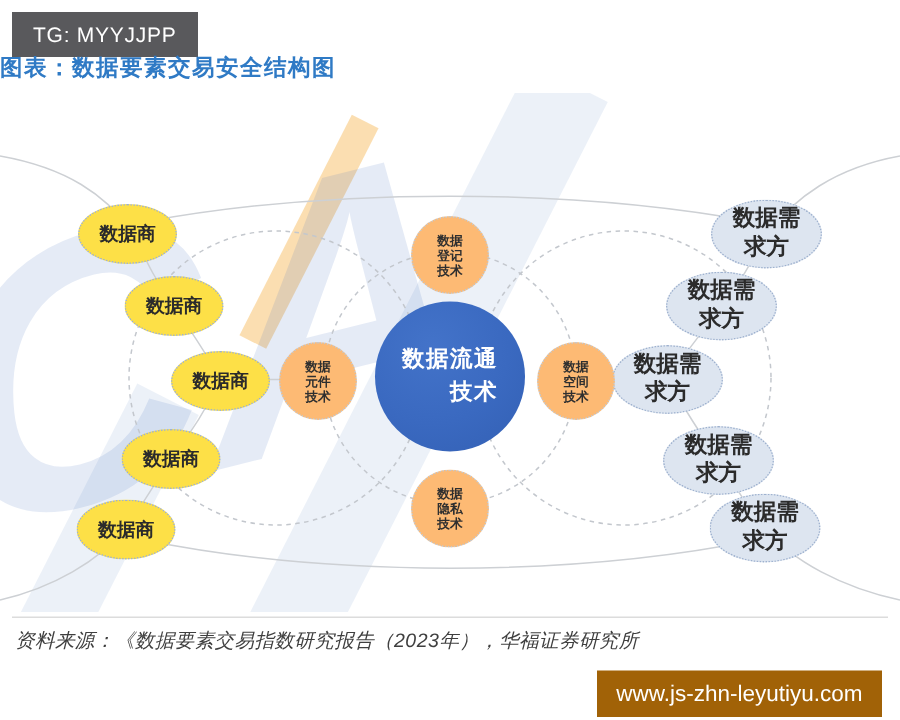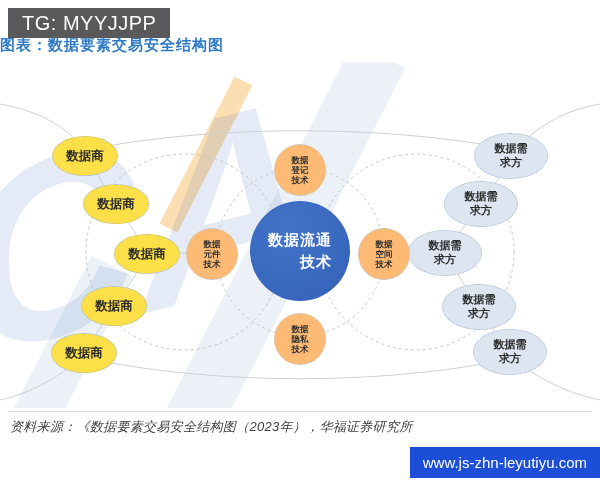--- a/index.html
+++ b/index.html
@@ -7,21 +7,21 @@
     width:600px;height:480px;position:relative;overflow:hidden;
     background:#ffffff;
     font-family:"Liberation Sans","DejaVu Sans",sans-serif;
   }
   .abs{position:absolute;}
 
   
   .tg-badge{
     left:8px;top:8px;height:30px;line-height:30px;
     background:#59595c;color:#ffffff;
-    padding:0 14px;font-size:20px;letter-spacing:.5px;
+    padding:0 14px;font-size:14px;letter-spacing:.5px;
   }
 
   
   .page-title{
     left:0;top:36px;width:100%;text-align:left;
     color:#2f7ac5;font-size:15px;font-weight:bold;letter-spacing:1px;
   }
 
   
   .wm-clip{left:0;top:62px;width:600px;height:346px;overflow:hidden;pointer-events:none;}
@@ -46,42 +46,42 @@
     white-space:pre-line;box-sizing:border-box;
   }
   .supplier{
     width:66px;height:40px;border-radius:50%;
     background:#fde047;border:1px dotted #9fb2cf;
     color:#2b2b2b;font-size:12.5px;font-weight:bold;
   }
   .demander{
     width:74px;height:46px;border-radius:50%;
     background:#dde5f0;border:1px dotted #9fb2cf;
-    color:#2b2b2b;font-size:11px;font-weight:bold;line-height:1.25;
+    color:#2b2b2b;font-size:15px;font-weight:bold;line-height:1.25;
   }
   .tech{
     width:52px;height:52px;border-radius:50%;
     background:#fdba74;border:1px dotted #c4c8ce;
     color:#2f2f2f;font-size:8.5px;font-weight:bold;line-height:1.18;
   }
   .center-node{
     left:250px;top:201px;width:100px;height:100px;border-radius:50%;
     background:radial-gradient(circle at 38% 30%, #4373c9 0%, #3a69c0 55%, #3360b4 100%);
     color:#ffffff;font-size:15px;font-weight:bold;line-height:1.45;letter-spacing:1px;text-align:right;
   }
 
   
   .divider{left:8px;top:411px;width:584px;height:0;border-top:1px solid #dcdcdc;}
   .source-text{
     left:10px;top:418px;width:560px;
     font-style:italic;color:#3f3f3f;font-size:13px;letter-spacing:.3px;
   }
   .footer-badge{
-    right:0;top:447px;height:31px;line-height:31px;
-    background:#1d4ed8;color:#ffffff;padding:0 13px;font-size:15px;
+    right:12px;top:447px;height:31px;line-height:31px;
+    background:#a16207;color:#ffffff;padding:0 13px;font-size:15px;
   }
   svg{position:absolute;left:0;top:0;}
 </style>
 </head>
 <body>
 
 <div class="abs wm-clip">
   <div class="wm-band wm-band1"></div>
   <div class="wm-band wm-band2"></div>
   <div class="wm-stripe"></div>
@@ -134,14 +134,14 @@
 空间
 技术</div>
 <div class="abs node tech" style="left:274px;top:313px">数据
 隐私
 技术</div>
 
 <div class="abs node center-node">数据流通
 技术</div>
 
 <div class="abs divider"></div>
-<div class="abs source-text">资料来源：《数据要素交易安全结构图（2023年），华福证券研究所</div>
+<div class="abs source-text">资料来源：《数据要素交易指数研究报告（2023年），华福证券研究所</div>
 <div class="abs footer-badge">www.js-zhn-leyutiyu.com</div>
 
 </body></html>

